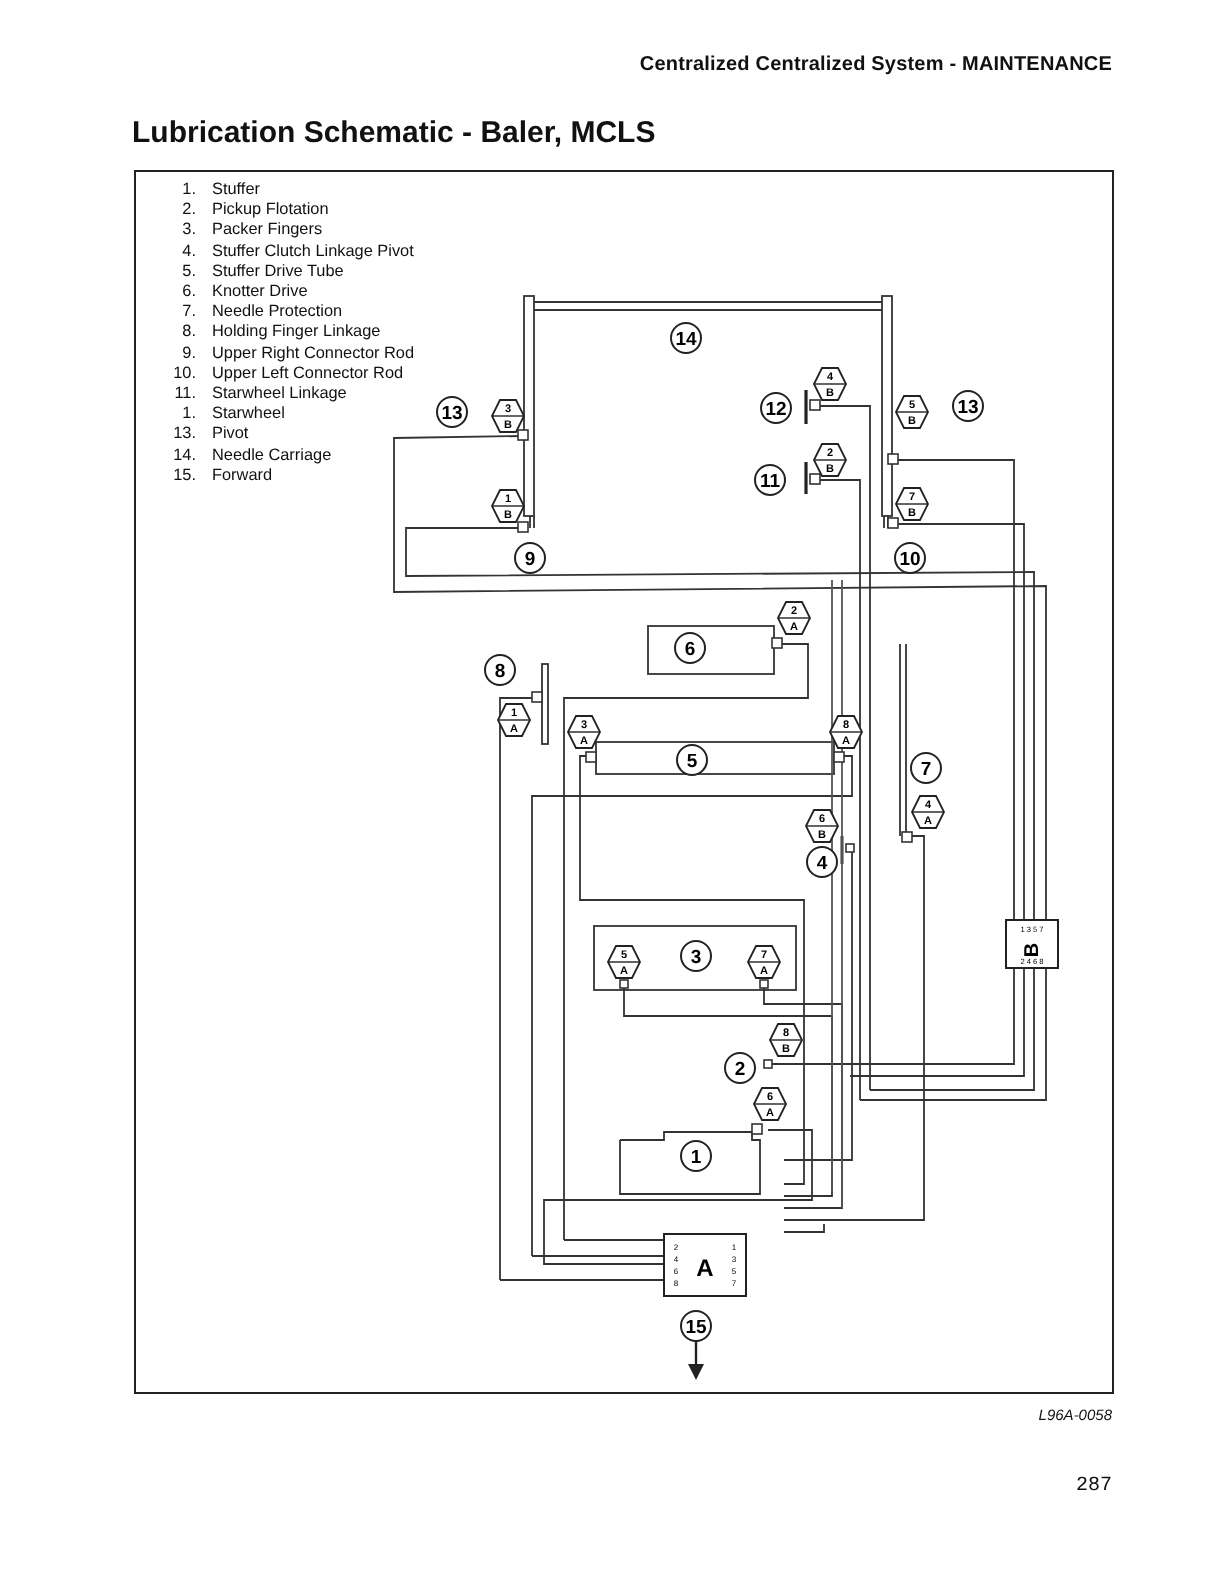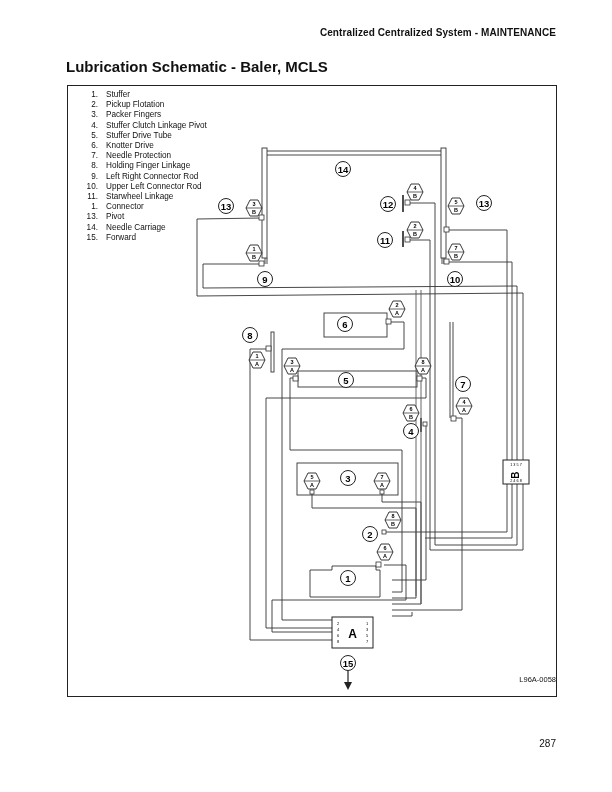--- a/index.html
+++ b/index.html
@@ -4,22 +4,22 @@
 <style>
   html, body { margin: 0; padding: 0; background: #ffffff; }
   body { width: 612px; height: 792px; position: relative; overflow: hidden;
          font-family: "Liberation Sans", sans-serif; color: #111; }
   .header-title { position: absolute; right: 56px; top: 27px; font-size: 10px; font-weight: bold; letter-spacing: 0.1px; }
   .page-title { position: absolute; left: 66px; top: 58px; font-size: 15px; font-weight: bold; }
   .figure-frame { position: absolute; left: 67px; top: 85px; width: 490px; height: 612px; border: 1.2px solid #222; box-sizing: border-box; }
   .legend { position: absolute; left: 78px; top: 90px; font-size: 8.2px; line-height: 10.2px; margin: 0; padding: 0; list-style: none; }
   .legend li { display: flex; }
   .legend .num { width: 20px; text-align: right; margin-right: 8px; }
-  .figure-id { position: absolute; right: 56px; top: 675px; font-size: 7.5px; }
-  .page-number { position: absolute; right: 56px; top: 738px; font-size: 10px; }
+  .figure-id { position: absolute; right: 56px; top: 703px; font-size: 7.5px; font-style: italic; }
+  .page-number { position: absolute; right: 56px; top: 738px; font-size: 10px; font-family: Liberation Mono, monospace; }
   svg.schematic { position: absolute; left: 0; top: 0; width: 612px; height: 792px; }
   svg text { font-family: "Liberation Sans", sans-serif; }
 </style>
 </head>
 <body>
 
 <div class="header-title">Centralized Centralized System - MAINTENANCE</div>
 <div class="page-title">Lubrication Schematic - Baler, MCLS</div>
 <div class="figure-frame"></div>
 
@@ -51,33 +51,33 @@
   <li>
       <span class="num">7.</span>
       <span>Needle Protection</span>
     </li>
   <li>
       <span class="num">8.</span>
       <span>Holding Finger Linkage</span>
     </li>
   <li>
       <span class="num">9.</span>
-      <span>Left Right Connector Rod</span>
+      <span>Upper Right Connector Rod</span>
     </li>
   <li>
       <span class="num">10.</span>
       <span>Upper Left Connector Rod</span>
     </li>
   <li>
       <span class="num">11.</span>
       <span>Starwheel Linkage</span>
     </li>
   <li>
       <span class="num">1.</span>
-      <span>Connector</span>
+      <span>Starwheel</span>
     </li>
   <li>
       <span class="num">13.</span>
       <span>Pivot</span>
     </li>
   <li>
       <span class="num">14.</span>
       <span>Needle Carriage</span>
     </li>
   <li>

